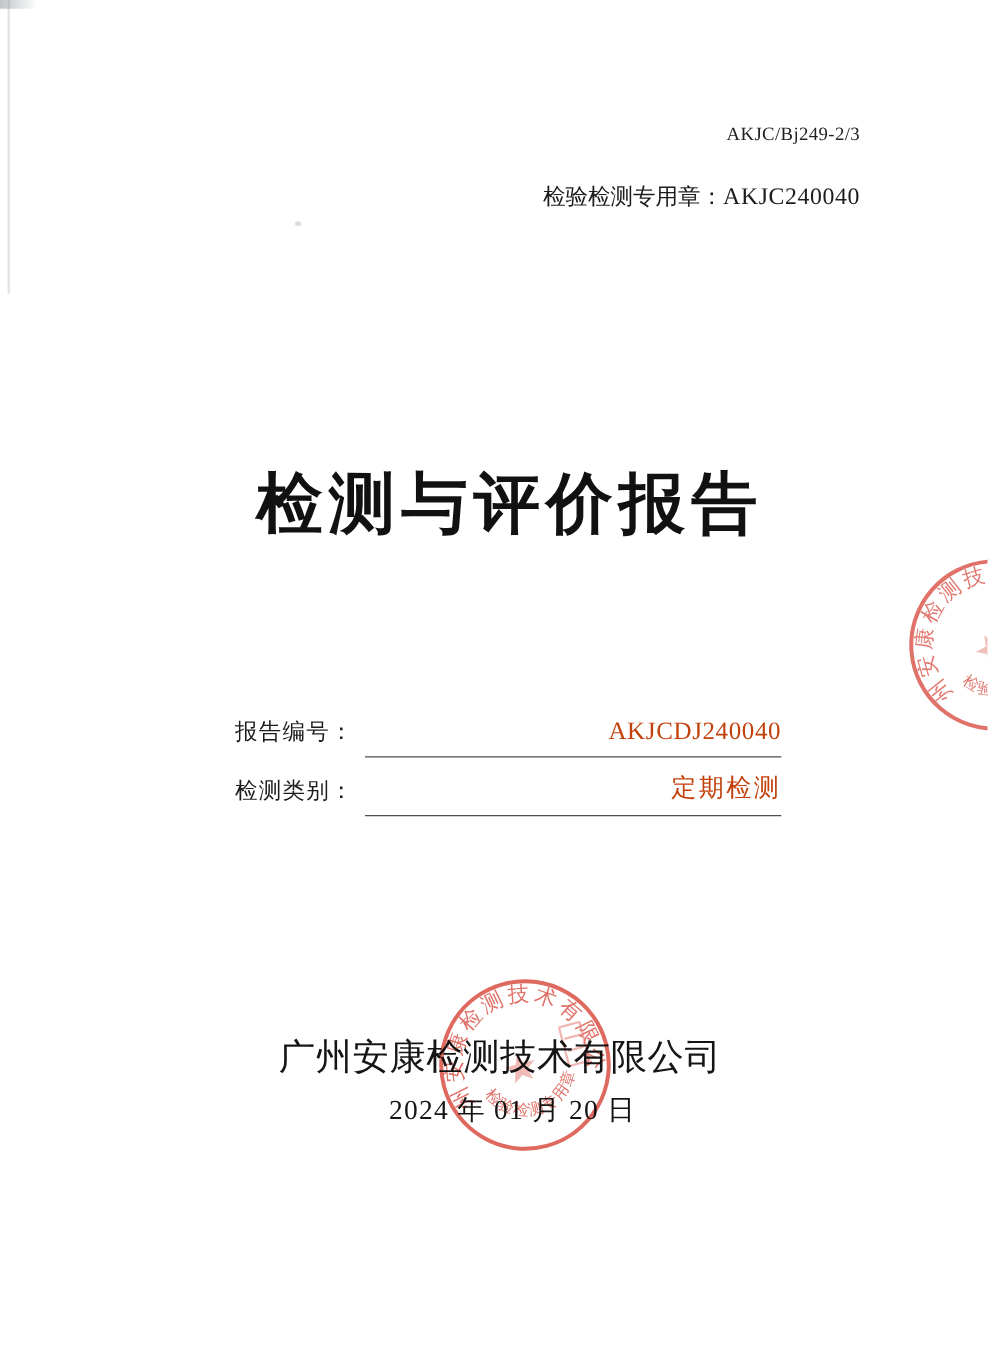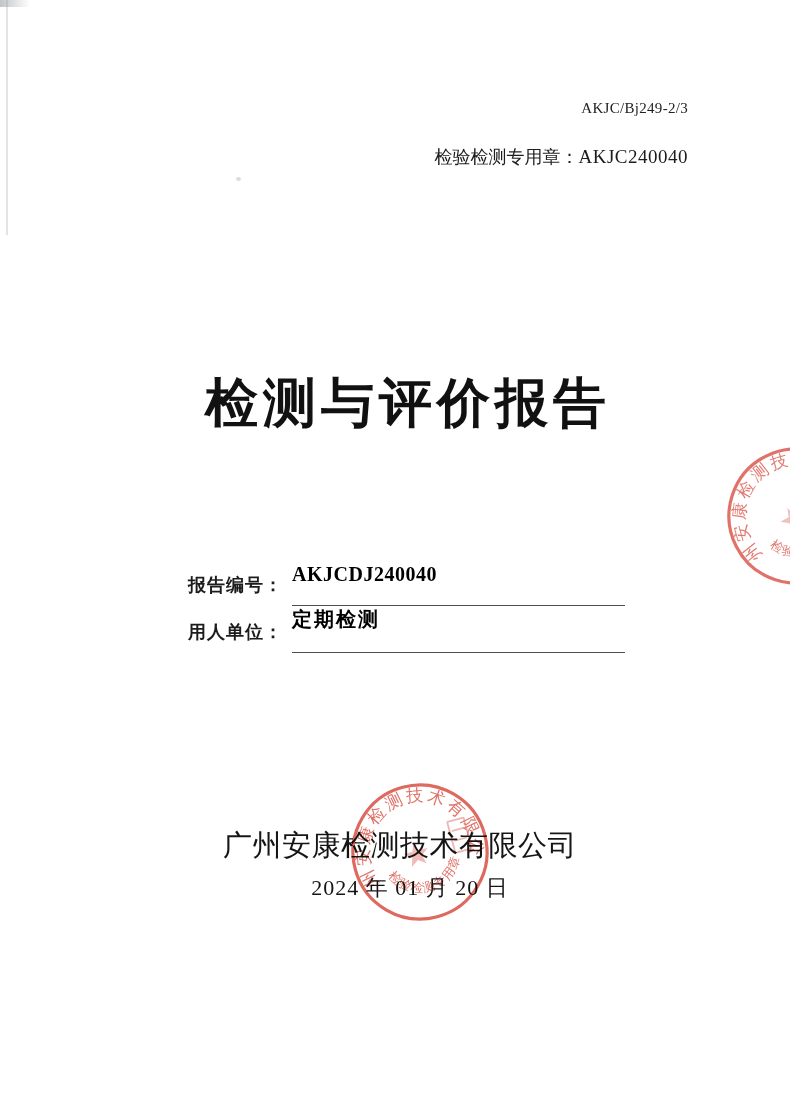--- a/index.html
+++ b/index.html
@@ -25,25 +25,25 @@
   .task-line{margin-top:28px;font-size:18px;color:#1c1c1c;}
   .task-line .num{font-size:19px;letter-spacing:.5px;}
 
   
   .title{position:absolute;top:368px;left:0;width:100%;text-align:center;
     transform:translateX(13px);
     font-size:53px;font-weight:bold;letter-spacing:5px;color:#111;}
 
   
   .fields{position:absolute;top:559px;left:188px;width:437px;}
-  .field-row{height:47px;display:flex;align-items:flex-end;font-weight:bold;}
+  .field-row{height:47px;display:flex;align-items:flex-end;}
   .field-label{width:104px;flex:0 0 104px;font-size:18px;color:#1c1c1c;
     padding-bottom:9px;letter-spacing:1px;}
-  .field-value{flex:1;text-align:left;border-bottom:1.5px solid #4e4e4e;
-    padding-bottom:19px;color:#000000;}
+  .field-value{flex:1;text-align:right;border-bottom:1.5px solid #4e4e4e;
+    padding-bottom:8px;color:#c2410c;}
   .v0{font-size:20px;letter-spacing:.5px;}
   .v1{font-size:19px;letter-spacing:1px;}
   .v2{font-size:20px;letter-spacing:2px;}
 
   
   .issuer{position:absolute;top:826px;left:0;width:100%;text-align:center;
     transform:translateX(5px);font-size:29px;letter-spacing:.5px;color:#151515;}
   .issue-date{position:absolute;top:873px;left:0;width:100%;text-align:center;
     transform:translateX(15px);font-size:22px;letter-spacing:1px;color:#151515;}
 
@@ -76,21 +76,21 @@
   </div>
 
   <div class="title">检测与评价报告</div>
 
   <div class="fields">
     <div class="field-row">
       <div class="field-label">报告编号：</div>
       <div class="field-value v0">AKJCDJ240040</div>
     </div>
     <div class="field-row">
-      <div class="field-label">用人单位：</div>
+      <div class="field-label">检测类别：</div>
       <div class="field-value v2">定期检测</div>
     </div>
   </div>
 
   <div class="issuer">广州安康检测技术有限公司</div>
   <div class="issue-date">2024 年 01 月 20 日</div>
 
   <svg class="stamp stamp-main" viewBox="0 0 220 220">
     <defs>
       <path id="arcTopA" d="M 65 133.9 A 51 51 0 1 1 155 133.9"></path>

